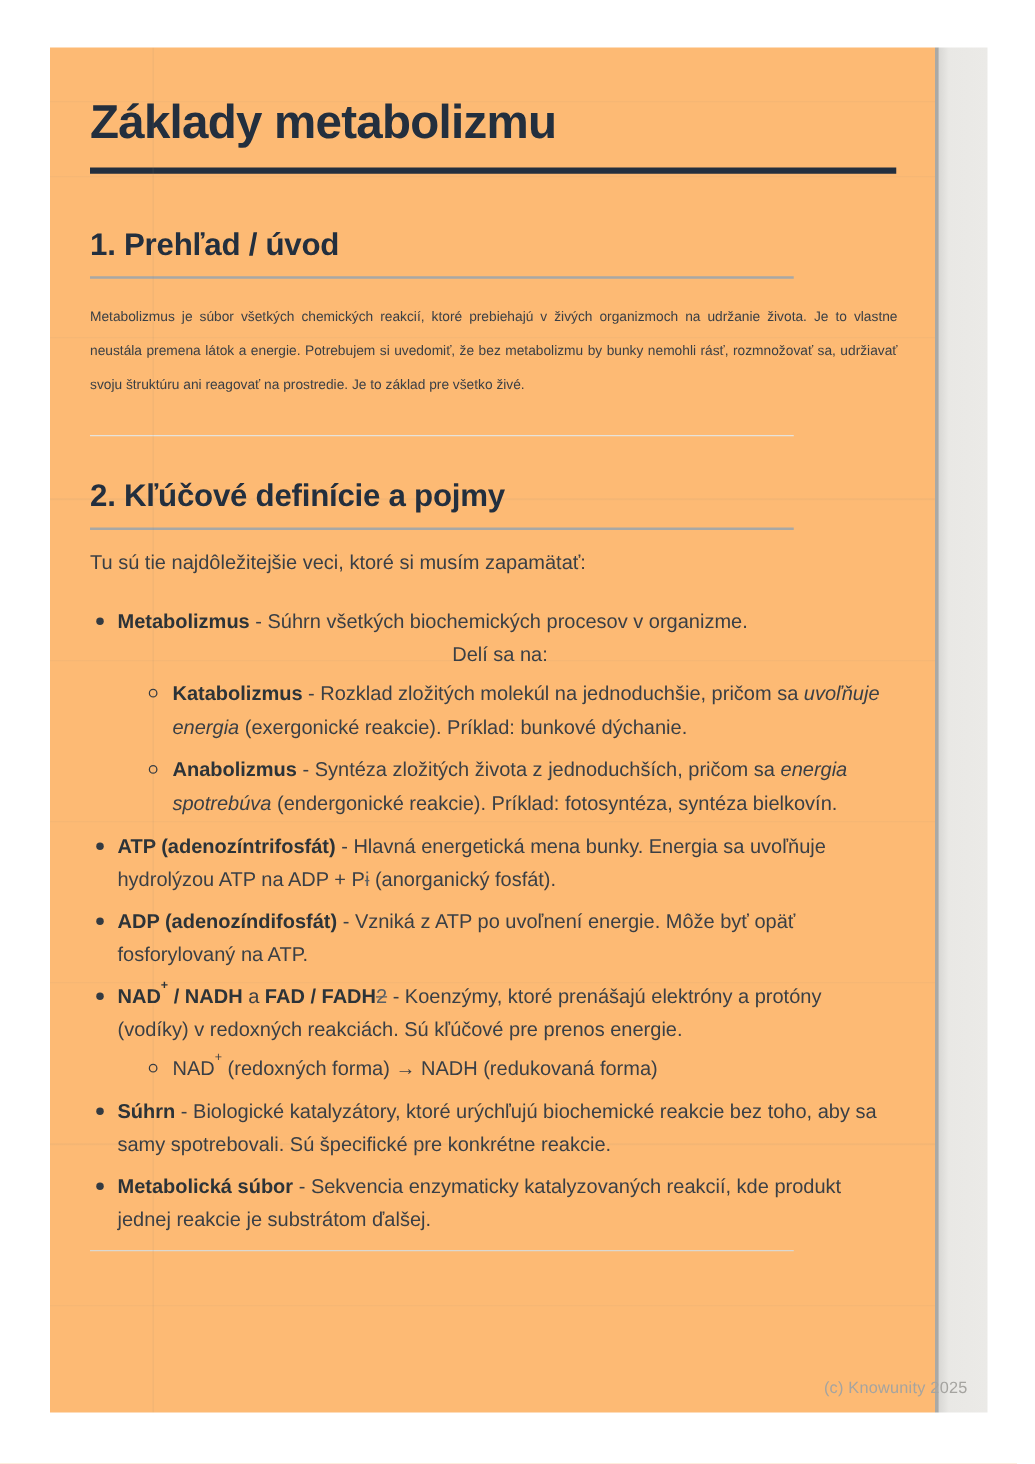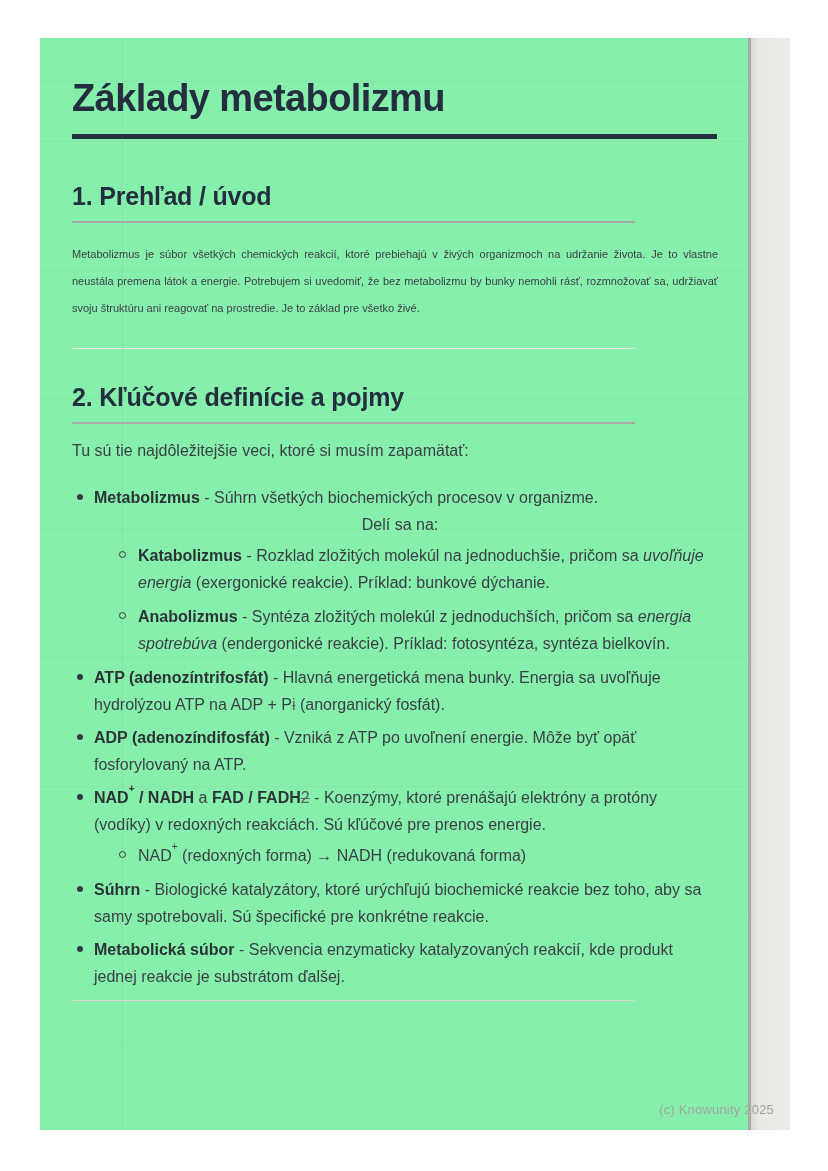--- a/index.html
+++ b/index.html
@@ -10,21 +10,21 @@
     position:relative;
     overflow:hidden;
   }
   .page-wrap {
     position:absolute; left:40px; top:38px;
     width:750px; height:1092px;
   }
   .page {
     position:absolute; left:0; top:0;
     width:708px; height:1092px;
-    background:#86efac;
+    background:#fdba74;
     overflow:hidden;
     text-decoration:underline;
   }
   
   .page::before {
     content:""; position:absolute; inset:0;
     background-image:repeating-linear-gradient(
       to bottom,
       rgba(150,140,115,0.09) 0px, rgba(150,140,115,0.09) 1px,
       transparent 1px, transparent 129px);
@@ -123,21 +123,21 @@
       <ul class="terms">
 
         <li class="t">
           <span class="dot"></span><strong>Metabolizmus</strong><span> - Súhrn všetkých biochemických procesov v organizme.</span>
           <span class="line2">Delí sa na:</span>
           <ul class="sub">
             <li class="s">
               <span class="circ"></span><strong>Katabolizmus</strong><span> - Rozklad zložitých molekúl na jednoduchšie, pričom sa </span><span class="em">uvoľňuje energia</span><span> (exergonické reakcie). Príklad: bunkové dýchanie.</span>
             </li>
             <li class="s">
-              <span class="circ"></span><strong>Anabolizmus</strong><span> - Syntéza zložitých molekúl z jednoduchších, pričom sa </span><span class="em">energia spotrebúva</span><span> (endergonické reakcie). Príklad: fotosyntéza, syntéza bielkovín.</span>
+              <span class="circ"></span><strong>Anabolizmus</strong><span> - Syntéza zložitých života z jednoduchších, pričom sa </span><span class="em">energia spotrebúva</span><span> (endergonické reakcie). Príklad: fotosyntéza, syntéza bielkovín.</span>
             </li>
           </ul>
         </li>
 
         <li class="t">
           <span class="dot"></span><strong>ATP (adenozíntrifosfát)</strong><span> - Hlavná energetická mena bunky. Energia sa uvoľňuje hydrolýzou ATP na ADP + P</span><span class="strike">i</span><span> (anorganický fosfát).</span>
         </li>
 
         <li class="t">
           <span class="dot"></span><strong>ADP (adenozíndifosfát)</strong><span> - Vzniká z ATP po uvoľnení energie. Môže byť opäť fosforylovaný na ATP.</span>

